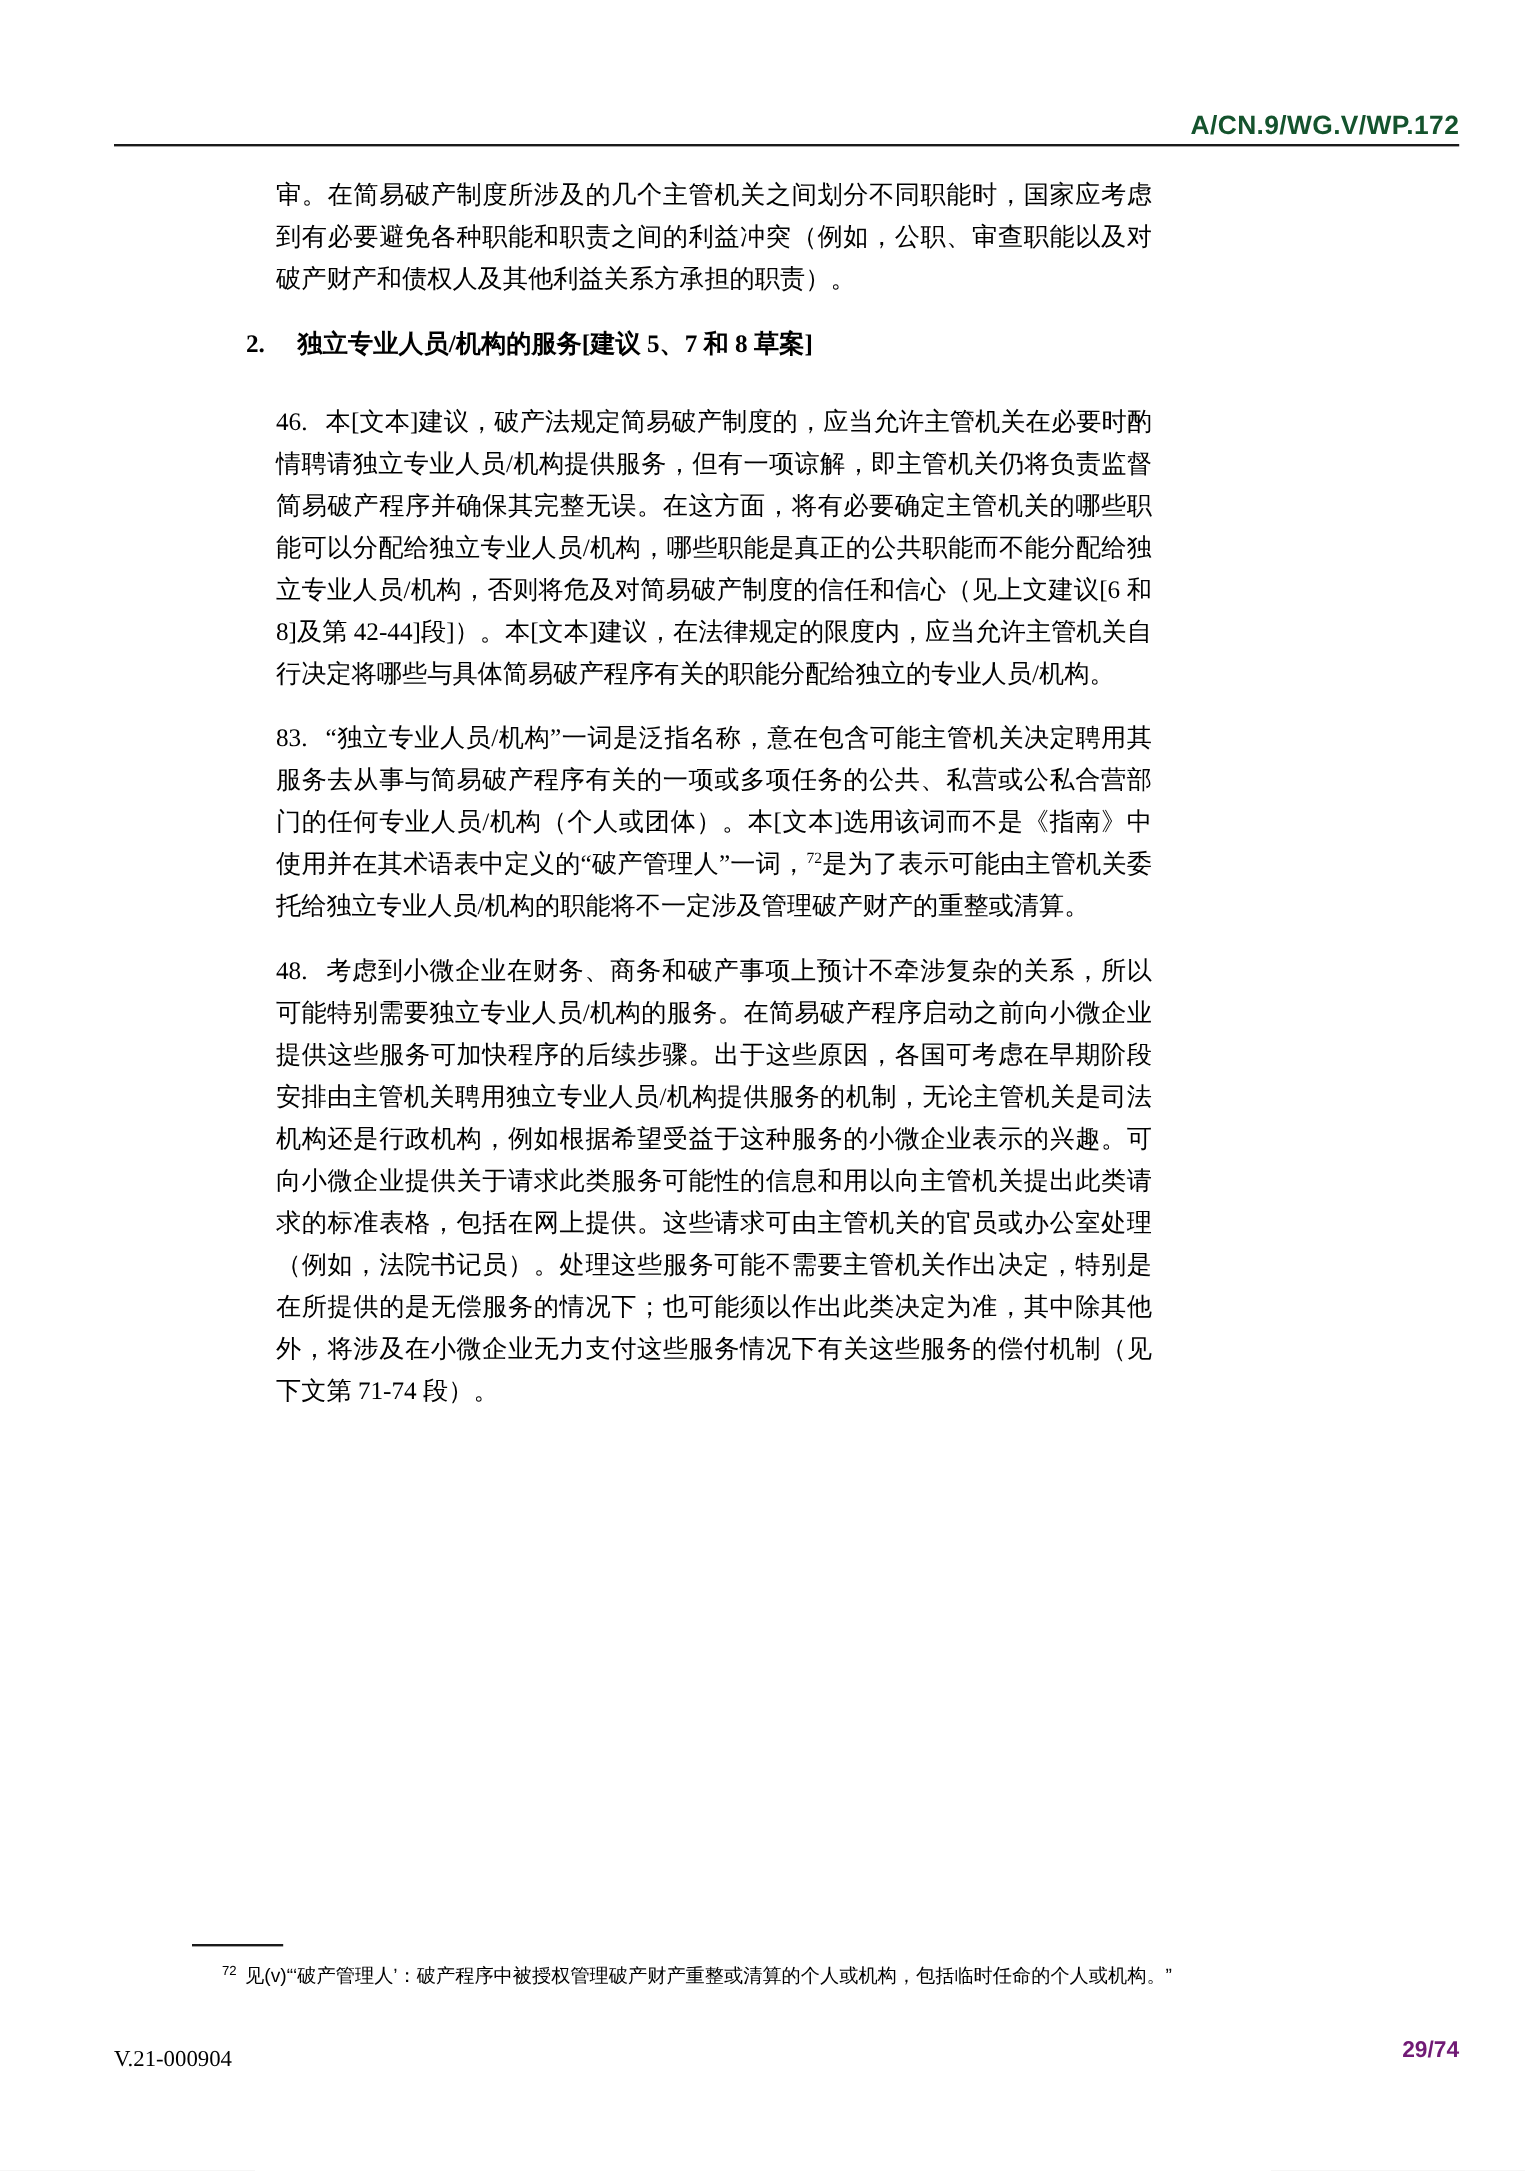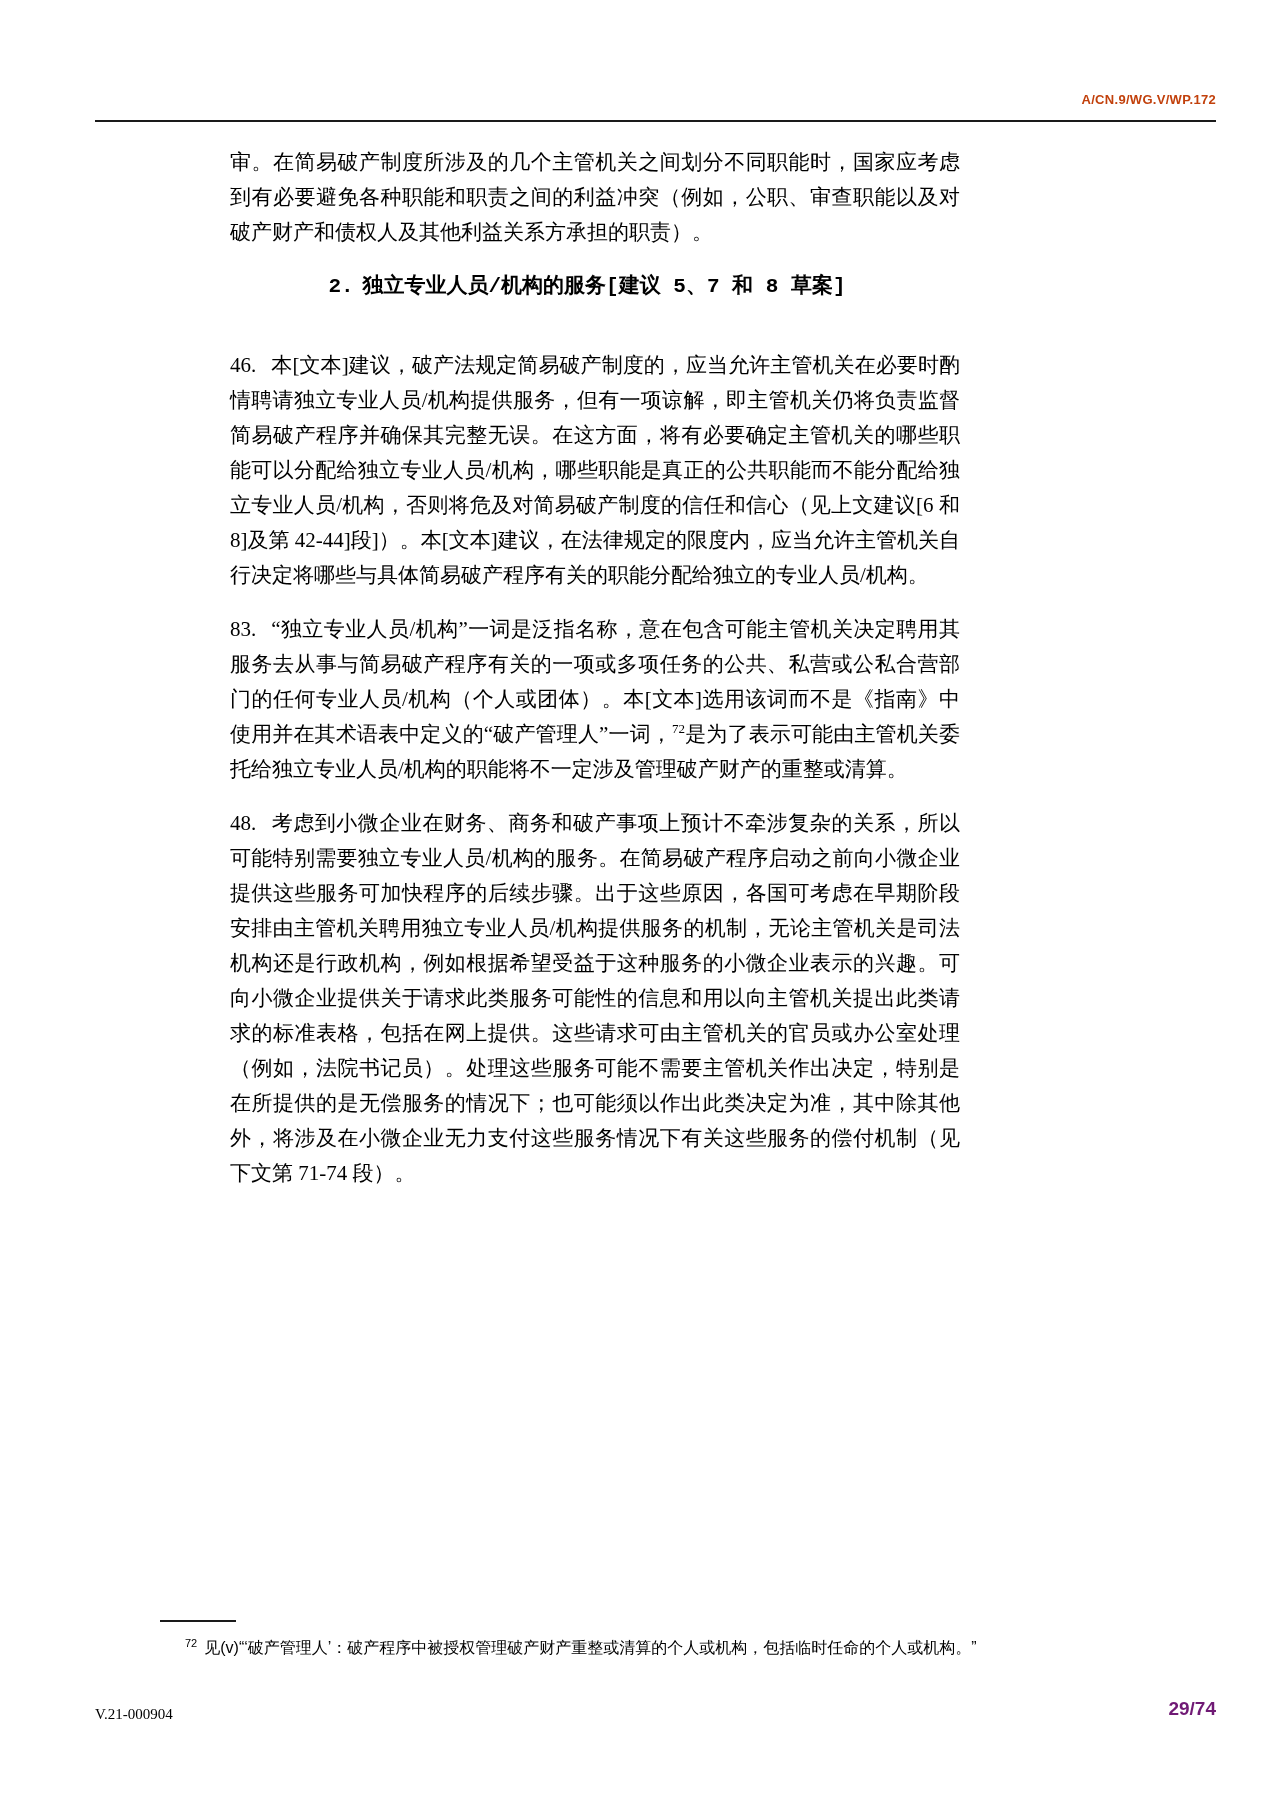--- a/index.html
+++ b/index.html
@@ -4,56 +4,56 @@
 <style>
   html,body { margin:0; padding:0; background:#e8e8e8; }
   .page {
     position:relative; width:1280px; height:1809px;
     background:#ffffff; overflow:hidden; color:#111;
     margin:0 auto;
   }
   .doc-symbol {
     position:absolute; top:92px; right:64px;
     font-family:"Liberation Sans","DejaVu Sans",sans-serif;
-    font-weight:bold; font-size:13px; letter-spacing:0.3px; color:#c2410c;
+    font-weight:bold; font-size:22px; letter-spacing:0.3px; color:#14532d;
   }
   .header-rule {
     position:absolute; top:120px; left:95px; width:1121px; height:2px;
     background:#1a1a1a;
   }
   .body-col {
     position:absolute; left:230px; top:145px; width:730px;
     font-family:"Liberation Serif","DejaVu Serif",serif;
     font-size:21px; line-height:35px; color:#000;
     text-align:justify; text-justify:inter-character;
   }
   .para { margin:0 0 19px 0; }
   .para-num { padding-right:15px; }
   .section-heading {
-    margin:14px 0 44px -25px;
-    font-family:Liberation Mono, monospace;
-    font-weight:bold; font-size:21px; line-height:35px; text-align:center;
+    margin:14px 0 30px -25px;
+    font-family:Liberation Serif, serif;
+    font-weight:bold; font-size:21px; line-height:35px; text-align:left;
   }
   .sec-num { display:inline-block; width:43px; }
   sup.ref { font-size:13px; line-height:0; vertical-align:super; }
   .footnote-sep {
     position:absolute; left:160px; top:1620px; width:76px; height:2px;
     background:#1a1a1a;
   }
   .footnote {
     position:absolute; left:185px; top:1634px; width:918px;
     font-family:Liberation Sans, sans-serif;
     font-size:16px; line-height:27px; color:#000;
     padding-left:25px; text-indent:-25px;
     text-align:justify; text-justify:inter-character;
   }
   .footnote sup { font-size:11px; padding-right:7px; vertical-align:super; line-height:0; }
   .footer-left {
     position:absolute; left:95px; top:1706px;
-    font-family:"Liberation Serif","DejaVu Serif",serif; font-size:15px; color:#000;
+    font-family:"Liberation Serif","DejaVu Serif",serif; font-size:19px; color:#000;
   }
   .footer-right {
     position:absolute; right:64px; top:1698px;
     font-family:"Liberation Sans","DejaVu Sans",sans-serif;
     font-weight:bold; font-size:19px; color:#701a75;
   }
 </style>
 </head>
 <body>
 

